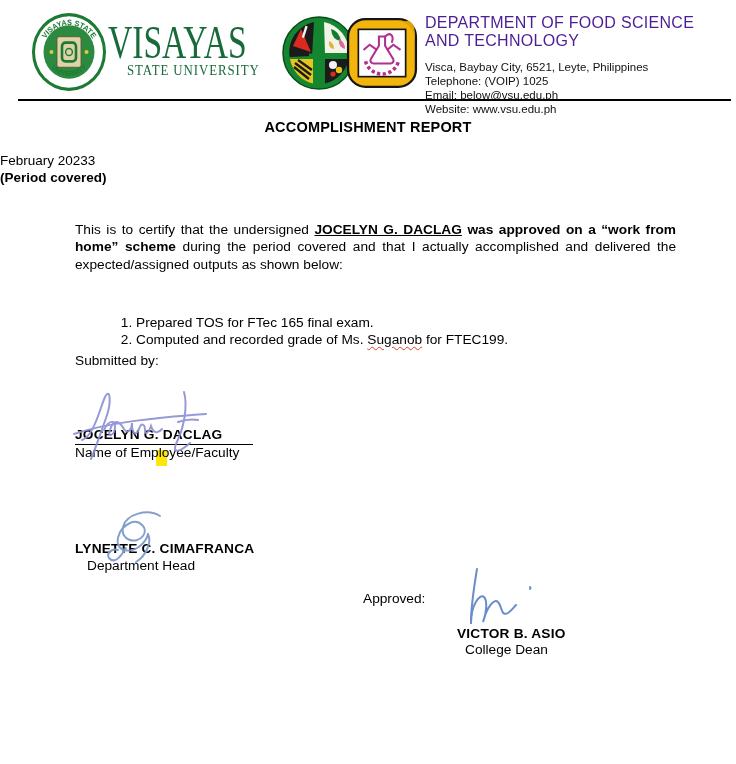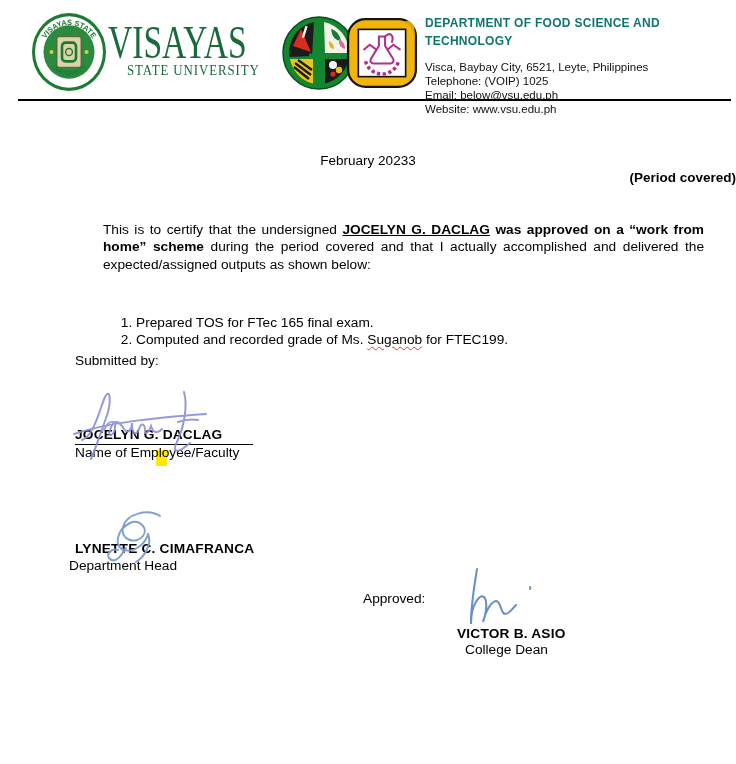--- a/index.html
+++ b/index.html
@@ -16,51 +16,51 @@
     color:#186a3b; transform:scaleX(.73); transform-origin:left top; white-space:nowrap;
   }
   .wordmark-sub {
     font-family:"Liberation Serif", serif; font-size:14px; letter-spacing:1px;
     color:#186a3b; margin-top:-3px; margin-left:19px; transform:scaleX(.92);
     transform-origin:left top; white-space:nowrap;
   }
   .logo2 { position:absolute; left:281px; top:15px; width:76px; height:76px; }
   .logo3 { position:absolute; left:345px; top:16px; width:74px; height:74px; }
   .dept { position:absolute; left:425px; top:14px; width:295px; }
-  .dept-name { font-weight:bold; font-size:12px; line-height:18px; letter-spacing:.3px; color:#0f766e; }
+  .dept-name { font-weight:normal; font-size:16px; line-height:18px; letter-spacing:.3px; color:#4c1d95; }
   .dept-contact { font-size:11.5px; line-height:14px; color:#111; margin-top:10px; }
   .rule { position:absolute; left:18px; top:99px; width:713px; height:2px; background:#000; }
   
   .doc-title { position:absolute; left:0; top:119px; width:736px; text-align:center;
     font-weight:bold; font-size:14.5px; letter-spacing:.2px; }
-  .period { position:absolute; left:0; top:153px; width:736px; text-align:center; font-size:13.5px; }
-  .period-label { position:absolute; left:0; top:170px; width:736px; text-align:right;
+  .period { position:absolute; left:0; top:153px; width:736px; font-size:13.5px; }
+  .period-label { position:absolute; left:0; top:170px; width:736px; text-align:left;
     font-size:13.5px; font-weight:bold; }
   
   .intro { position:absolute; left:75px; top:221px; width:601px;
-    font-size:13.7px; line-height:17.3px; text-align:justify;margin-left:28px; }
+    font-size:13.7px; line-height:17.3px; text-align:justify; }
   .intro .bold { font-weight:bold; }
   .intro .bold-underline { font-weight:bold; text-decoration:underline; }
   .accomplishments { position:absolute; left:75px; top:299px; width:601px;
     font-size:13.7px; line-height:16.6px; }
   .accomplishments ol { margin:16px; padding-left:45px; }
   .misspell { text-decoration:underline wavy #e03a2f; text-decoration-thickness:1px; text-underline-offset:2px; }
   
   .sig-label { position:absolute; font-size:13.7px; }
   .sig-name { position:absolute; font-weight:bold; font-size:13.7px; letter-spacing:.2px; white-space:nowrap; }
   .sig-role { position:absolute; font-size:13.7px; white-space:nowrap; }
   .label-submitted { left:75px; top:353px; }
   .sig1 { position:absolute; left:66px; top:386px; width:152px; height:78px; z-index:3; }
   .name1 { left:75px; top:427px; width:178px; border-bottom:1.8px solid #000; padding-bottom:2px; z-index:2; }
   .role1 { left:75px; top:445px; z-index:2; }
   .ymark { position:absolute; left:156px; top:450px; width:11px; height:16px; background:#ffe60a; z-index:1; }
   .label-recommend { left:75px; top:494px; }
   .sig2 { position:absolute; left:92px; top:508px; width:88px; height:60px; z-index:3; }
   .name2 { left:75px; top:541px; z-index:2; }
-  .role2 { left:69px; top:558px; z-index:2;text-align:center; }
+  .role2 { left:87px; top:558px; z-index:2;text-align:center; }
   .label-approved { left:363px; top:591px; }
   .sig3 { position:absolute; left:456px; top:567px; width:88px; height:64px; z-index:3; }
   .name3 { left:457px; top:626px; z-index:2; }
   .role3 { left:458px; top:642px; z-index:2;margin-left:7px; }
 </style>
 </head>
 <body>
 
 <div class="page">
 
@@ -125,20 +125,21 @@
     <div class="dept-contact">
       <div>Visca, Baybay City, 6521, Leyte, Philippines</div>
       <div>Telephone: (VOIP) 1025</div>
       <div>Email: below@vsu.edu.ph</div>
       <div>Website: www.vsu.edu.ph</div>
     </div>
   </div>
 
   <div class="rule"></div>
 
+  <div class="doc-title">ACCOMPLISHMENT REPORT</div>
   <div class="period">February 20233</div>
   <div class="period-label">(Period covered)</div>
 
   <div class="intro"><span>This is to certify that the undersigned </span><span class="bold-underline">JOCELYN G. DACLAG</span><span class="bold"> was approved on a “work from home” scheme</span><span> during the period covered and that I actually accomplished and delivered the expected/assigned outputs as shown below:</span></div>
 
   <div class="accomplishments">
     <ol>
       <li><span>Prepared TOS for FTec 165 final exam.</span></li>
       <li><span>Computed and recorded grade of Ms. </span><span class="misspell">Suganob</span><span> for FTEC199.</span></li>
     </ol>

